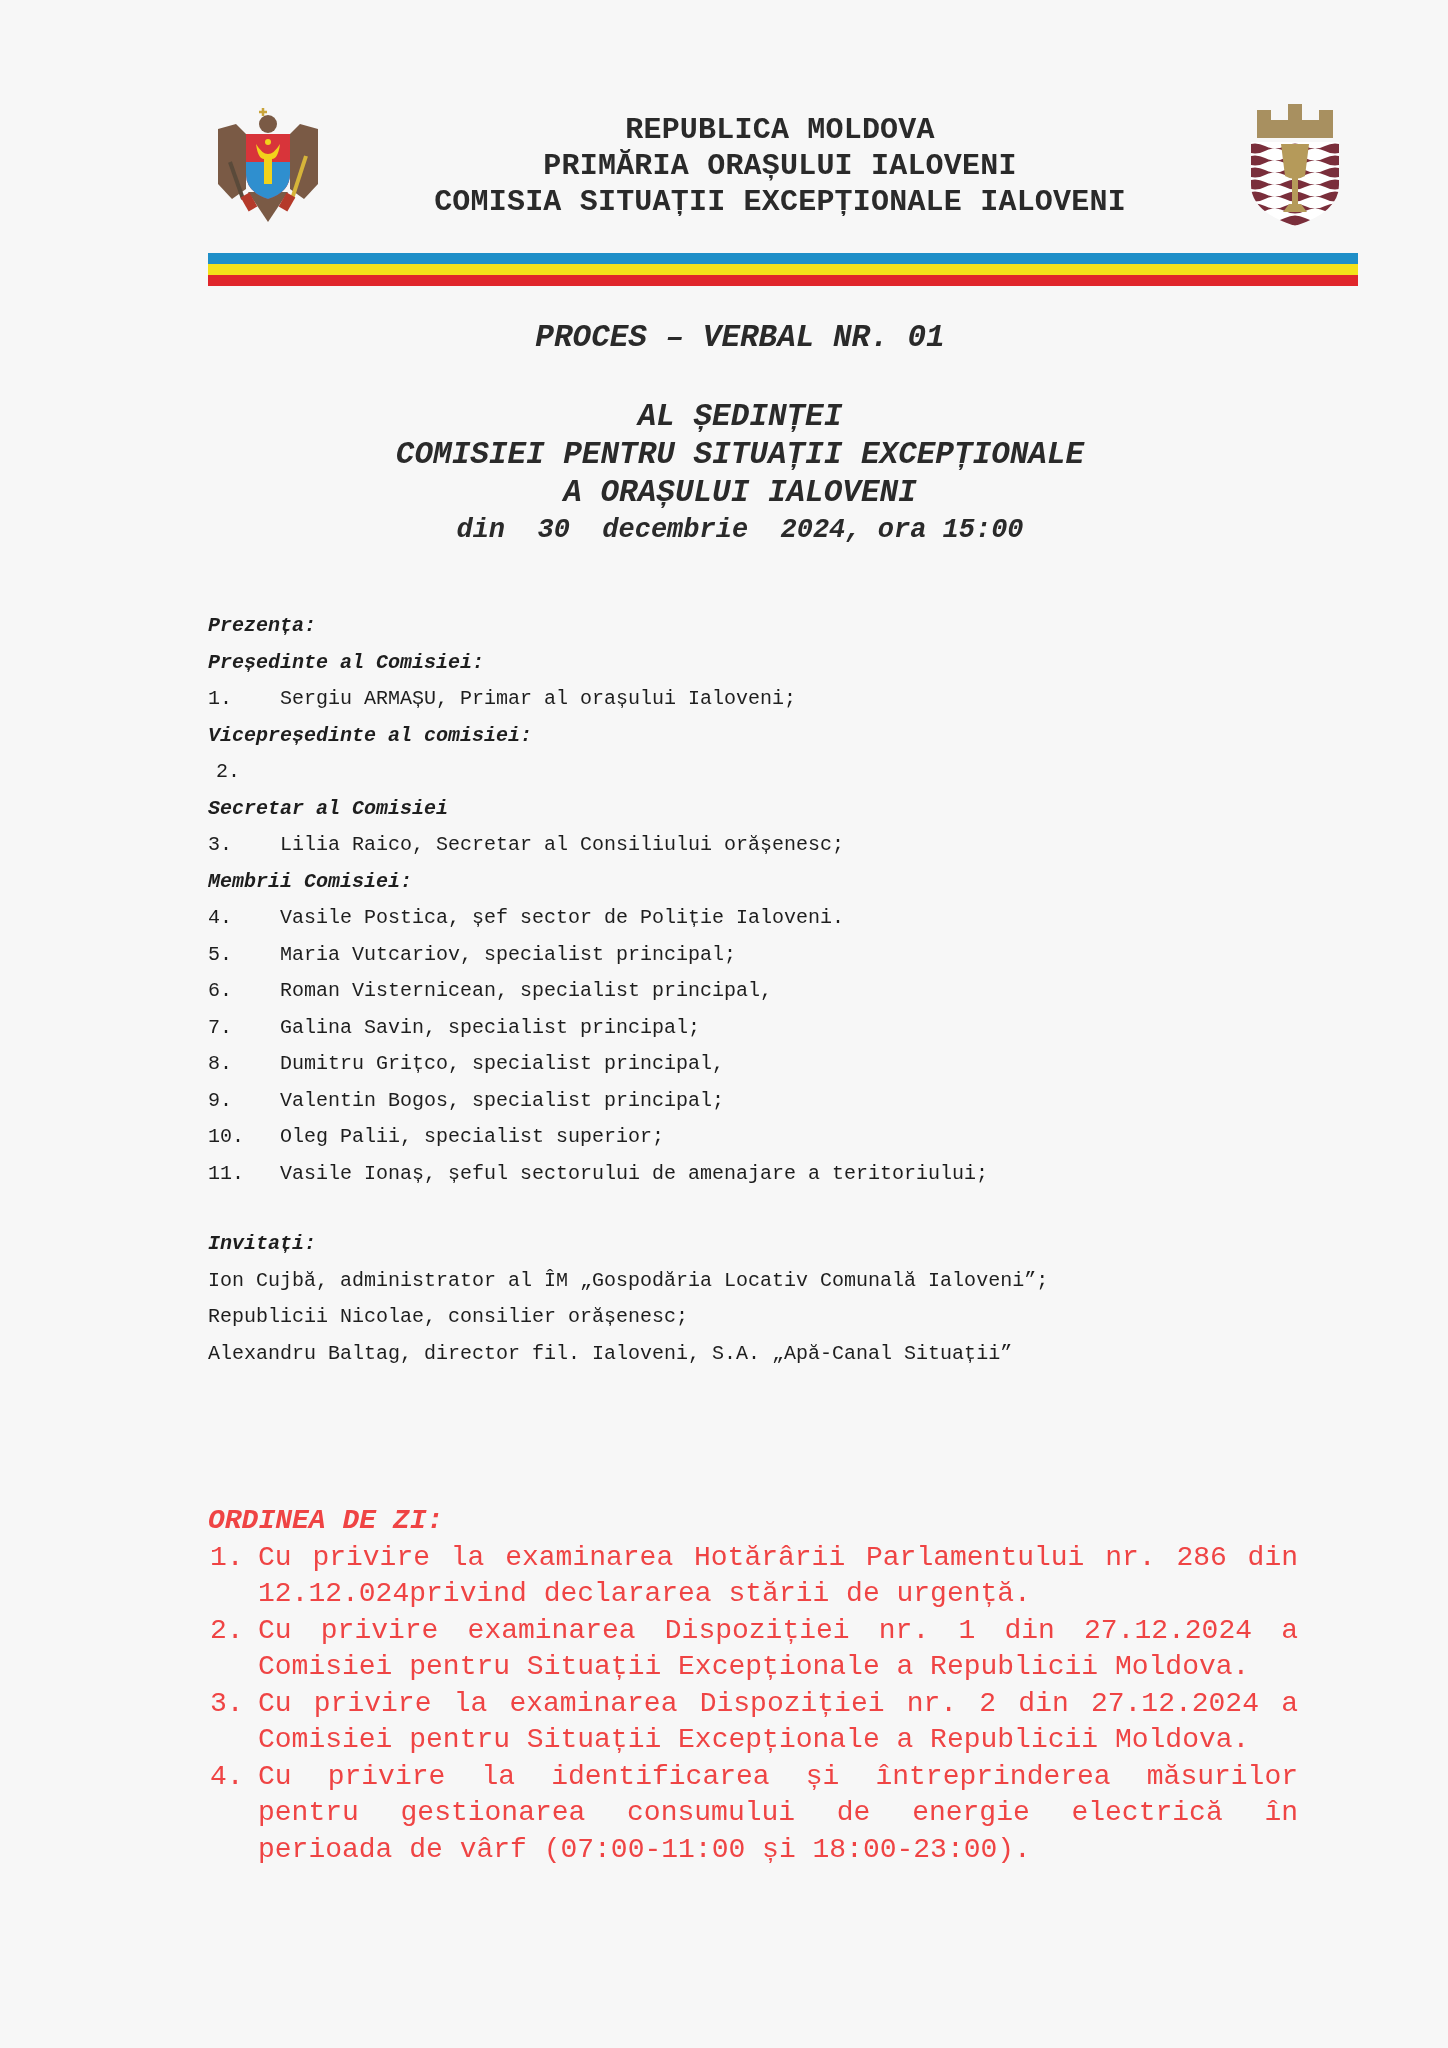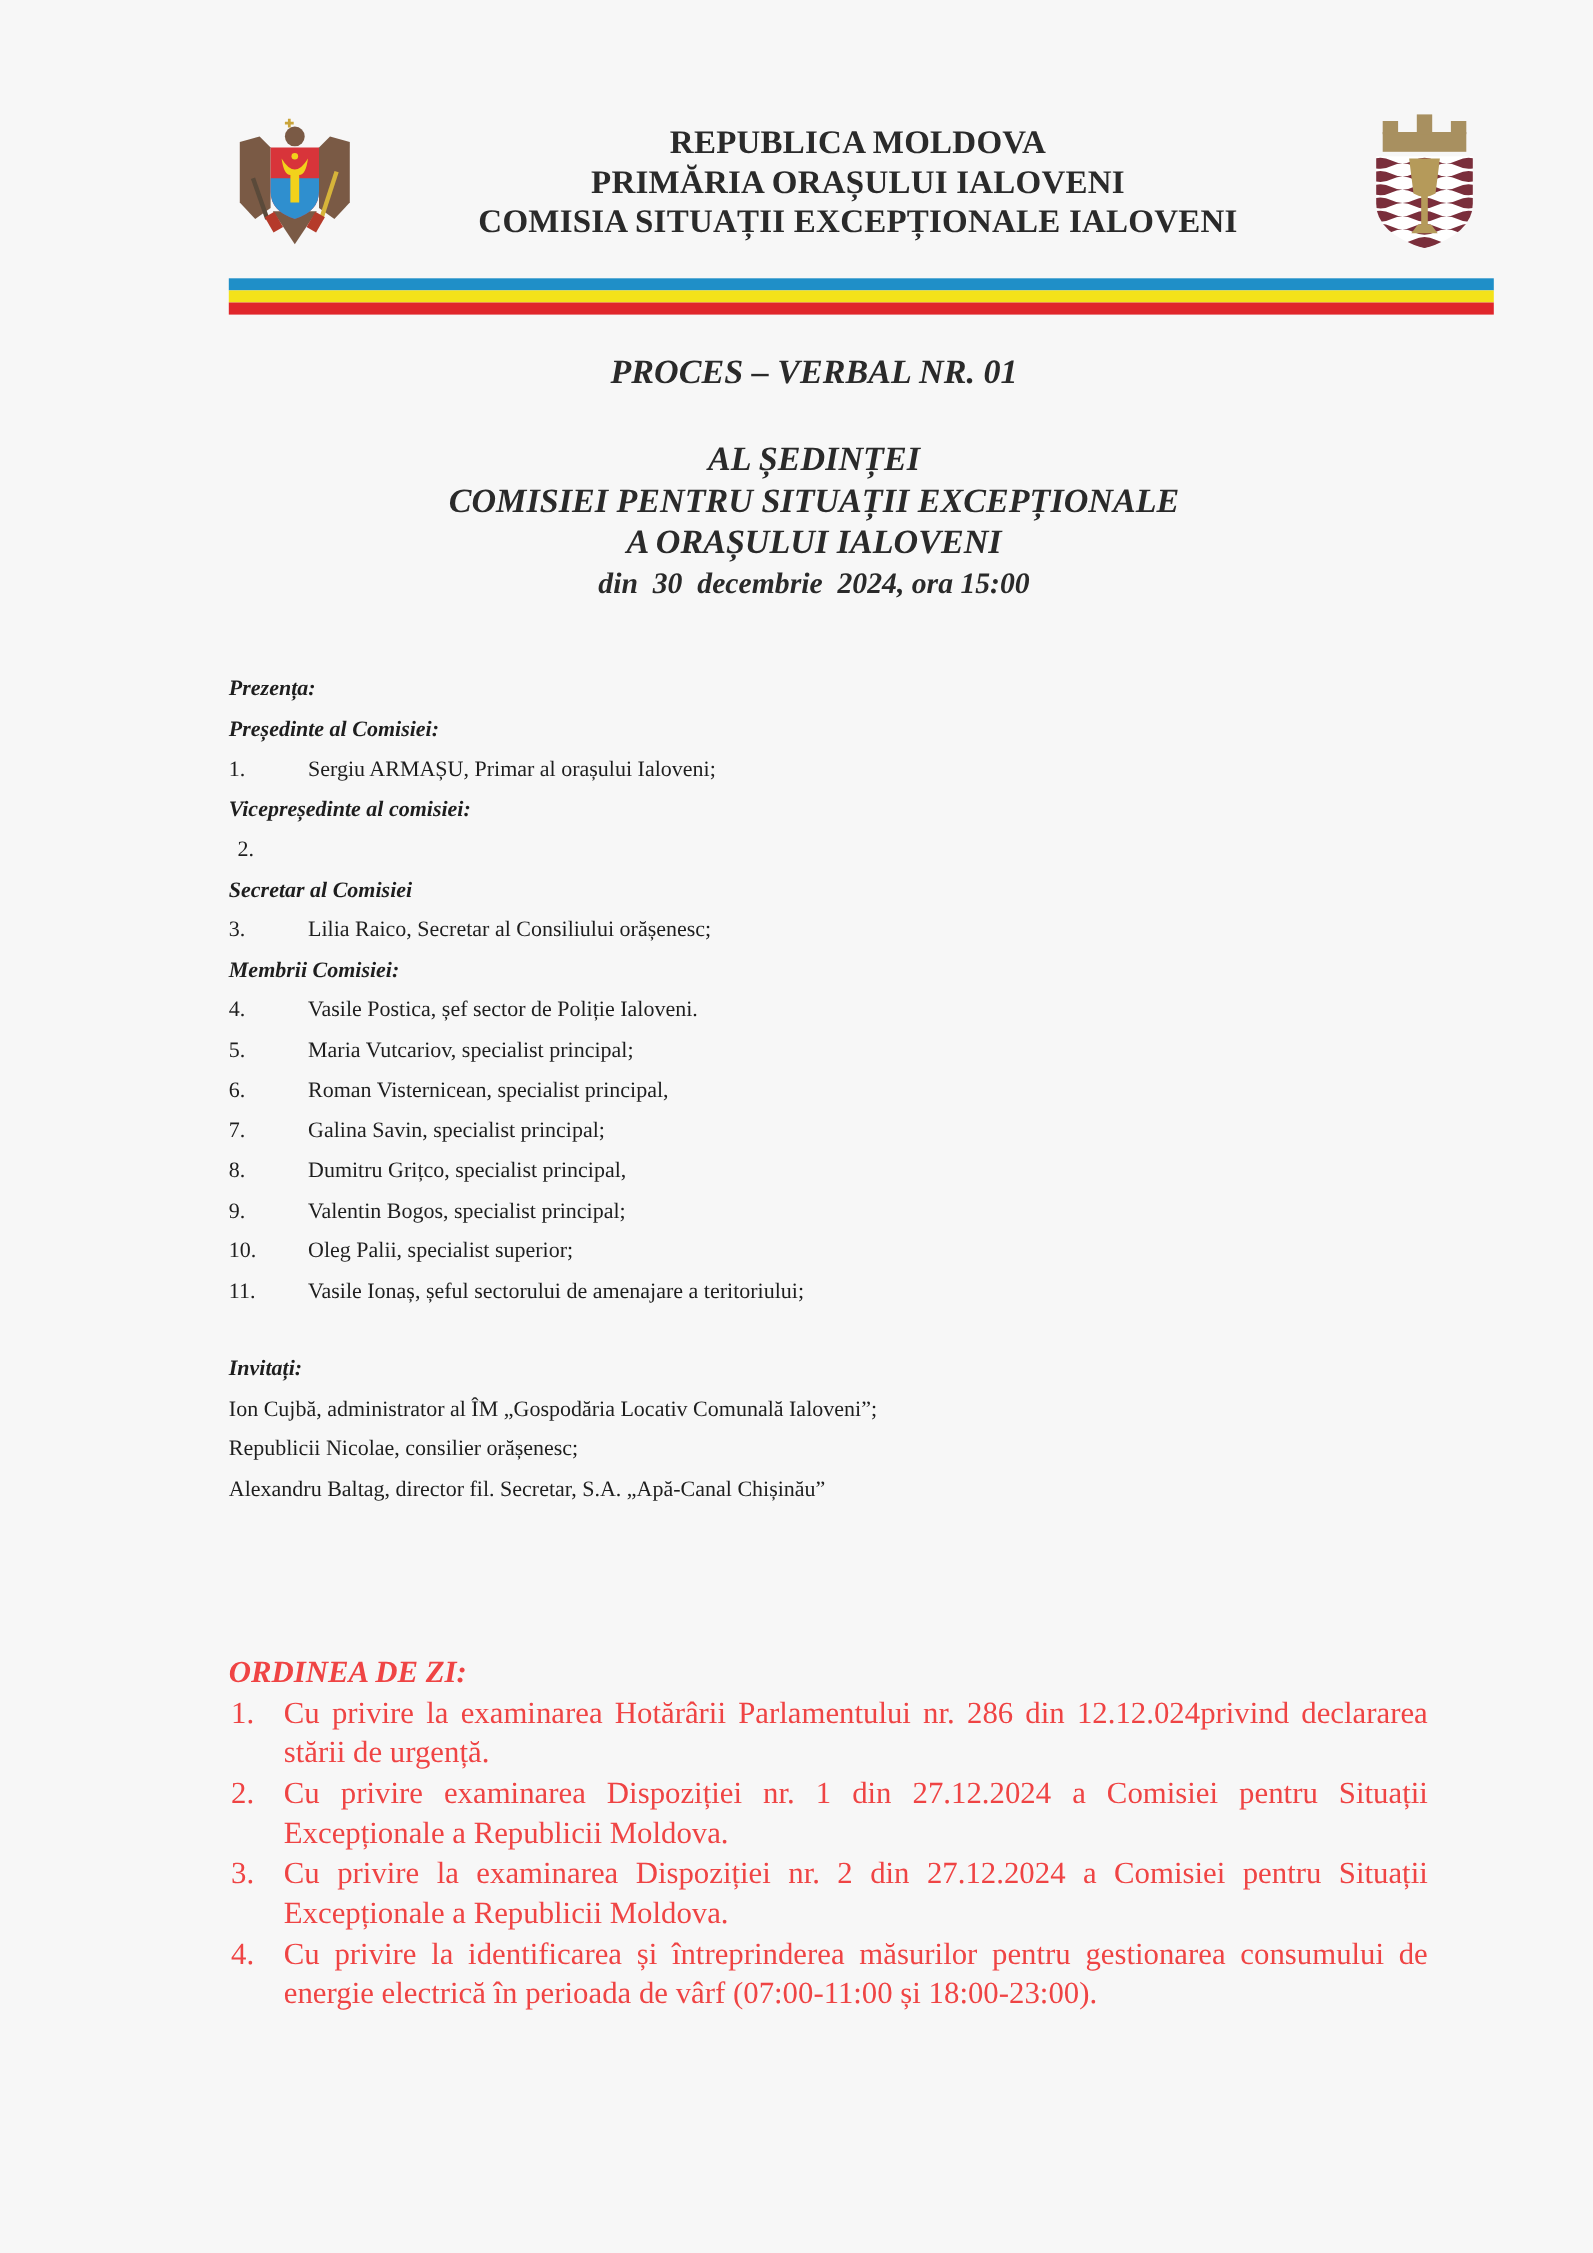--- a/index.html
+++ b/index.html
@@ -4,21 +4,21 @@
   <style>
     html, body { margin: 0; padding: 0; }
     body {
       width: 1448px; height: 2048px;
       background: #f7f7f7;
       font-family: "Liberation Serif", serif;
       color: #222;
       position: relative;
       overflow: hidden;
     }
-    .page { position: absolute; left: 0; top: 0; width: 1448px; height: 1584px; }
+    .page { position: absolute; left: 0; top: 0; width: 1448px; height: 1584px; font-family: Liberation Mono, monospace; }
     .coat-left { position: absolute; left: 208px; top: 104px; width: 120px; height: 120px; }
     .coat-right { position: absolute; left: 1245px; top: 100px; width: 100px; height: 130px; }
     .header {
       position: absolute; left: 330px; top: 112px; width: 900px;
       text-align: center; font-weight: bold; font-size: 30px; line-height: 36px;
       color: #2a2a2a; letter-spacing: 0.2px;
     }
     .header div { white-space: nowrap; }
     .flag-stripes { position: absolute; left: 208px; top: 253px; width: 1150px; }
     .stripe { height: 11px; }
@@ -180,21 +180,21 @@
     <div class="member">
         <span class="num">11.</span>
         <span>Vasile Ionaș, șeful sectorului de amenajare a teritoriului;</span>
       </div>
 
     <div class="gap"></div>
 
     <span class="label">Invitați:</span>
     <span class="invitee">Ion Cujbă, administrator al ÎM „Gospodăria Locativ Comunală Ialoveni”;</span>
     <span class="invitee">Republicii Nicolae, consilier orășenesc;</span>
-    <span class="invitee">Alexandru Baltag, director fil. Secretar, S.A. „Apă-Canal Chișinău”</span>
+    <span class="invitee">Alexandru Baltag, director fil. Ialoveni, S.A. „Apă-Canal Situații”</span>
   </div>
 
   <div class="agenda">
     <span class="label">ORDINEA DE ZI:</span>
     <div class="item">
       <span class="num">1.</span>
       <span class="txt">Cu privire la examinarea Hotărârii Parlamentului nr. 286 din 12.12.024privind declararea stării de urgență.</span>
     </div>
     <div class="item">
       <span class="num">2.</span>

